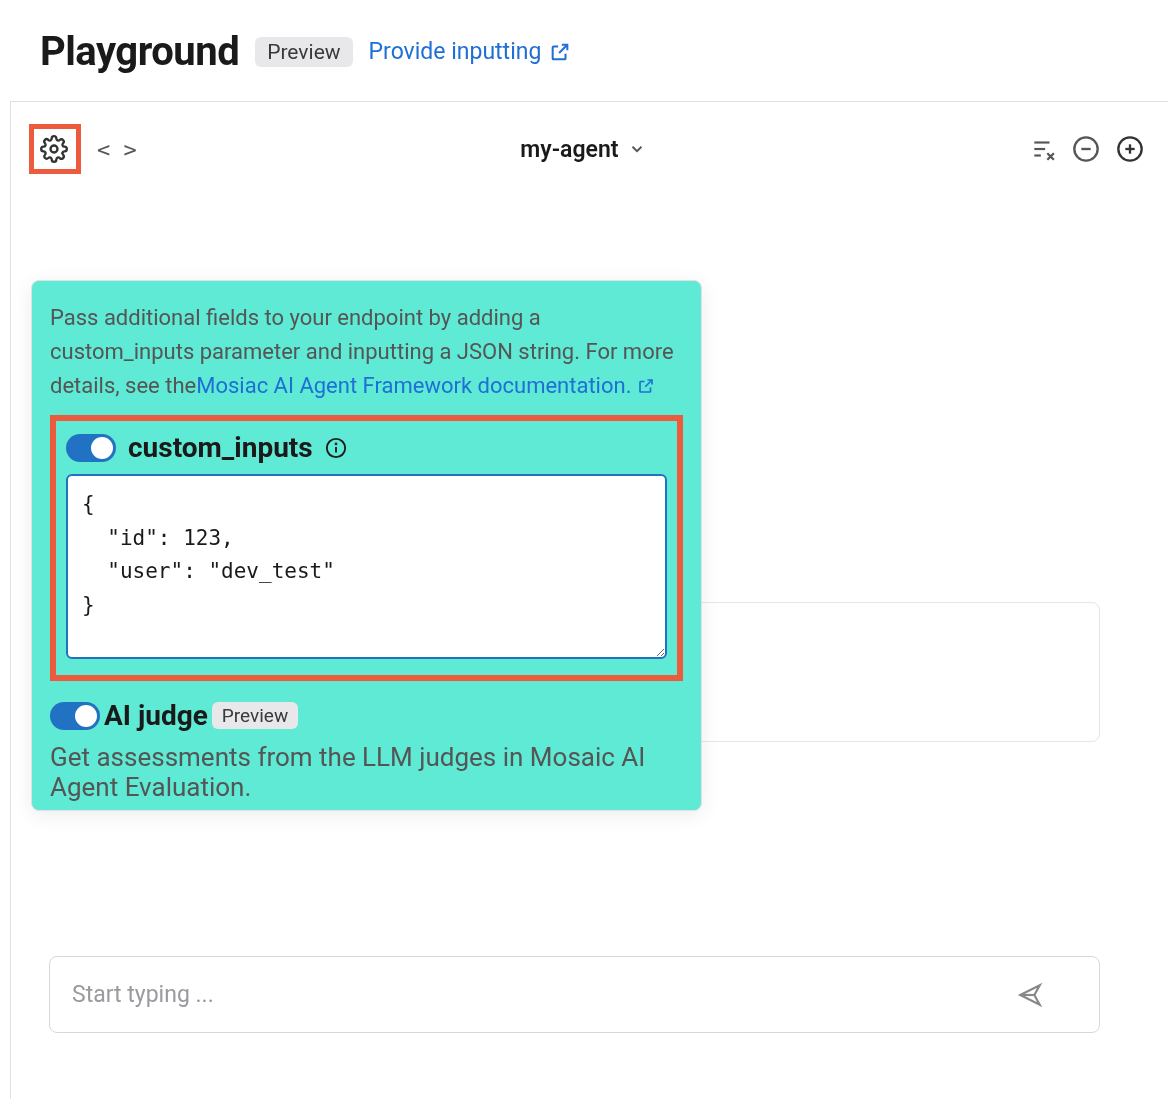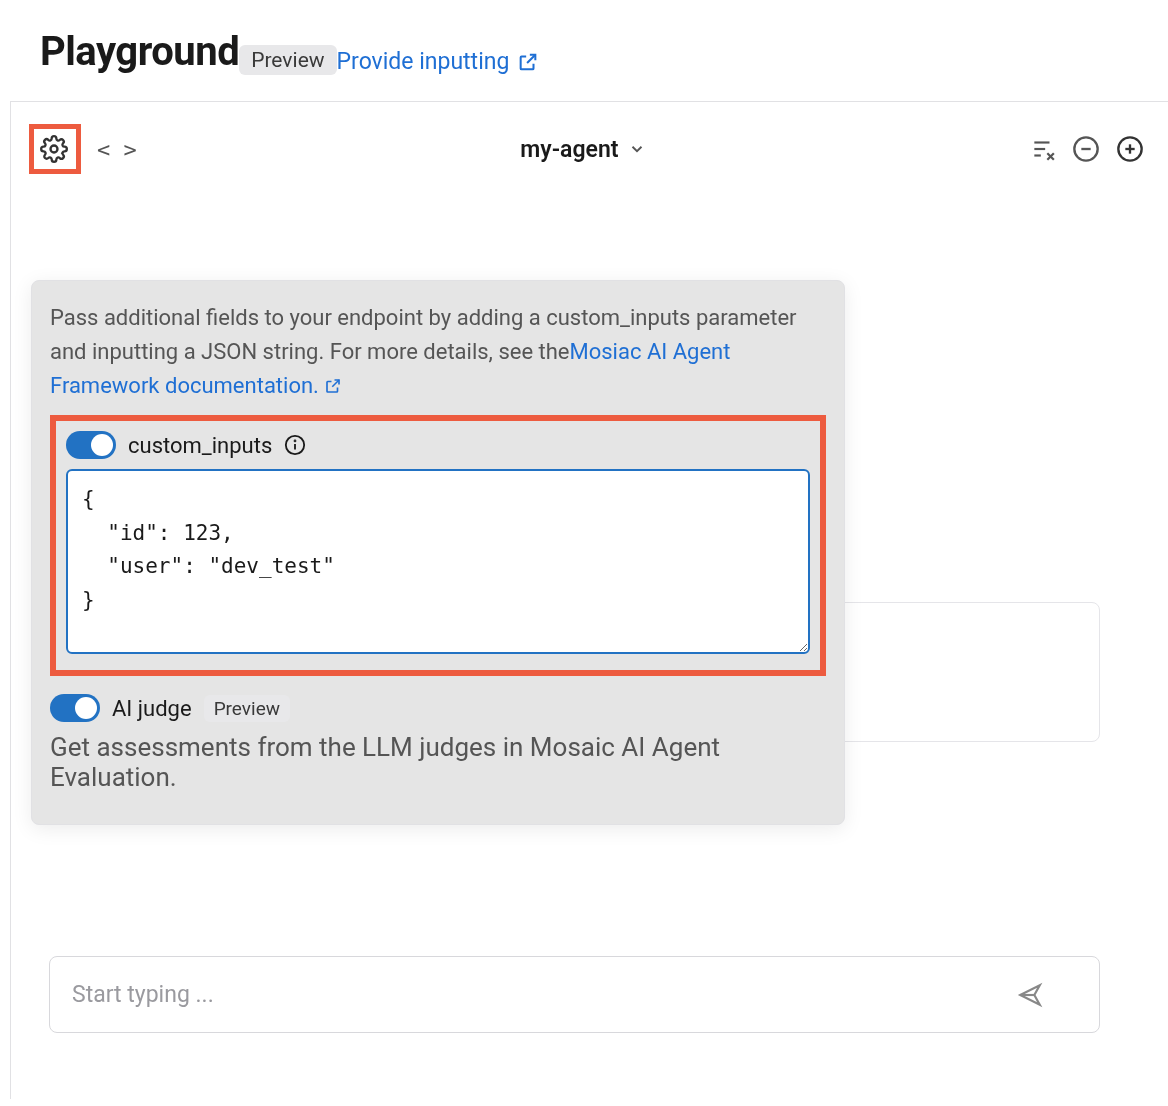--- a/index.html
+++ b/index.html
@@ -6,22 +6,22 @@
     body {
       font-family: -apple-system, BlinkMacSystemFont, "Segoe UI", Roboto, Helvetica, Arial, sans-serif;
       background: #fff;
       color: #1a1a1a;
       width: 1168px;
       height: 1106px;
       overflow: hidden;
     }
     .header {
       display: flex;
-      align-items: flex-end;
-      gap: 0;
+      align-items: center;
+      gap: 16px;
       padding: 28px 40px 26px;
     }
     .page-title {
       font-size: 40px;
       font-weight: 700;
       letter-spacing: -0.5px;
     }
     .badge {
       background: #e8e8ea;
       color: #3a3a3a;
@@ -84,26 +84,26 @@
     }
     .tool-icon {
       display:flex; align-items:center; justify-content:center;
       color:#555;
     }
     .tool-icon svg { display:block }
     .settings-panel {
       position: absolute;
       top: 178px;
       left: 20px;
-      width: 814px;
-      background: #e5e5e5;
+      width: 671px;
+      background: #5eead4;
       border: 1px solid #e1e1e4;
       border-radius: 8px;
       box-shadow: 0 4px 20px rgba(0,0,0,0.08);
-      padding: 20px 18px 32px;
+      padding: 20px 18px 8px;
       z-index: 10;
     }
     .panel-intro {
       font-size: 22px;
       color: #555;
       line-height: 1.55;
       margin-bottom: 12px;
     }
     .panel-intro a {
       color: #1f6fd4;
@@ -126,41 +126,41 @@
       background: #2272c3;
       border-radius: 14px;
       position: relative;
       flex-shrink: 0;
     }
     .switch::after {
       content:""; position:absolute; top:3px; right:3px;
       width:22px; height:22px; background:#fff; border-radius:50%;
     }
     .toggle-label {
-      font-size: 22px;
-      font-weight: 400;
+      font-size: 28px;
+      font-weight: 700;
     }
     .info-icon svg { display:block }
     .json-textarea {
       width: 100%;
       height: 185px;
       border: 2px solid #2272c3;
       border-radius: 6px;
       padding: 12px 14px;
       font-family: ui-monospace, Menlo, Consolas, monospace;
       font-size: 21px;
       line-height: 1.6;
       resize: both;
       outline: none;
       color:#1a1a1a;
     }
     .judge-row {
       display: flex;
       align-items: center;
-      gap: 12px;
+      gap: 4px;
       margin-bottom: 10px;
     }
     .judge-desc {
       font-size: 26px;
       color: #555;
     }
     .chat-input-wrap {
       position: absolute;
       left: 38px;
       right: 68px;

